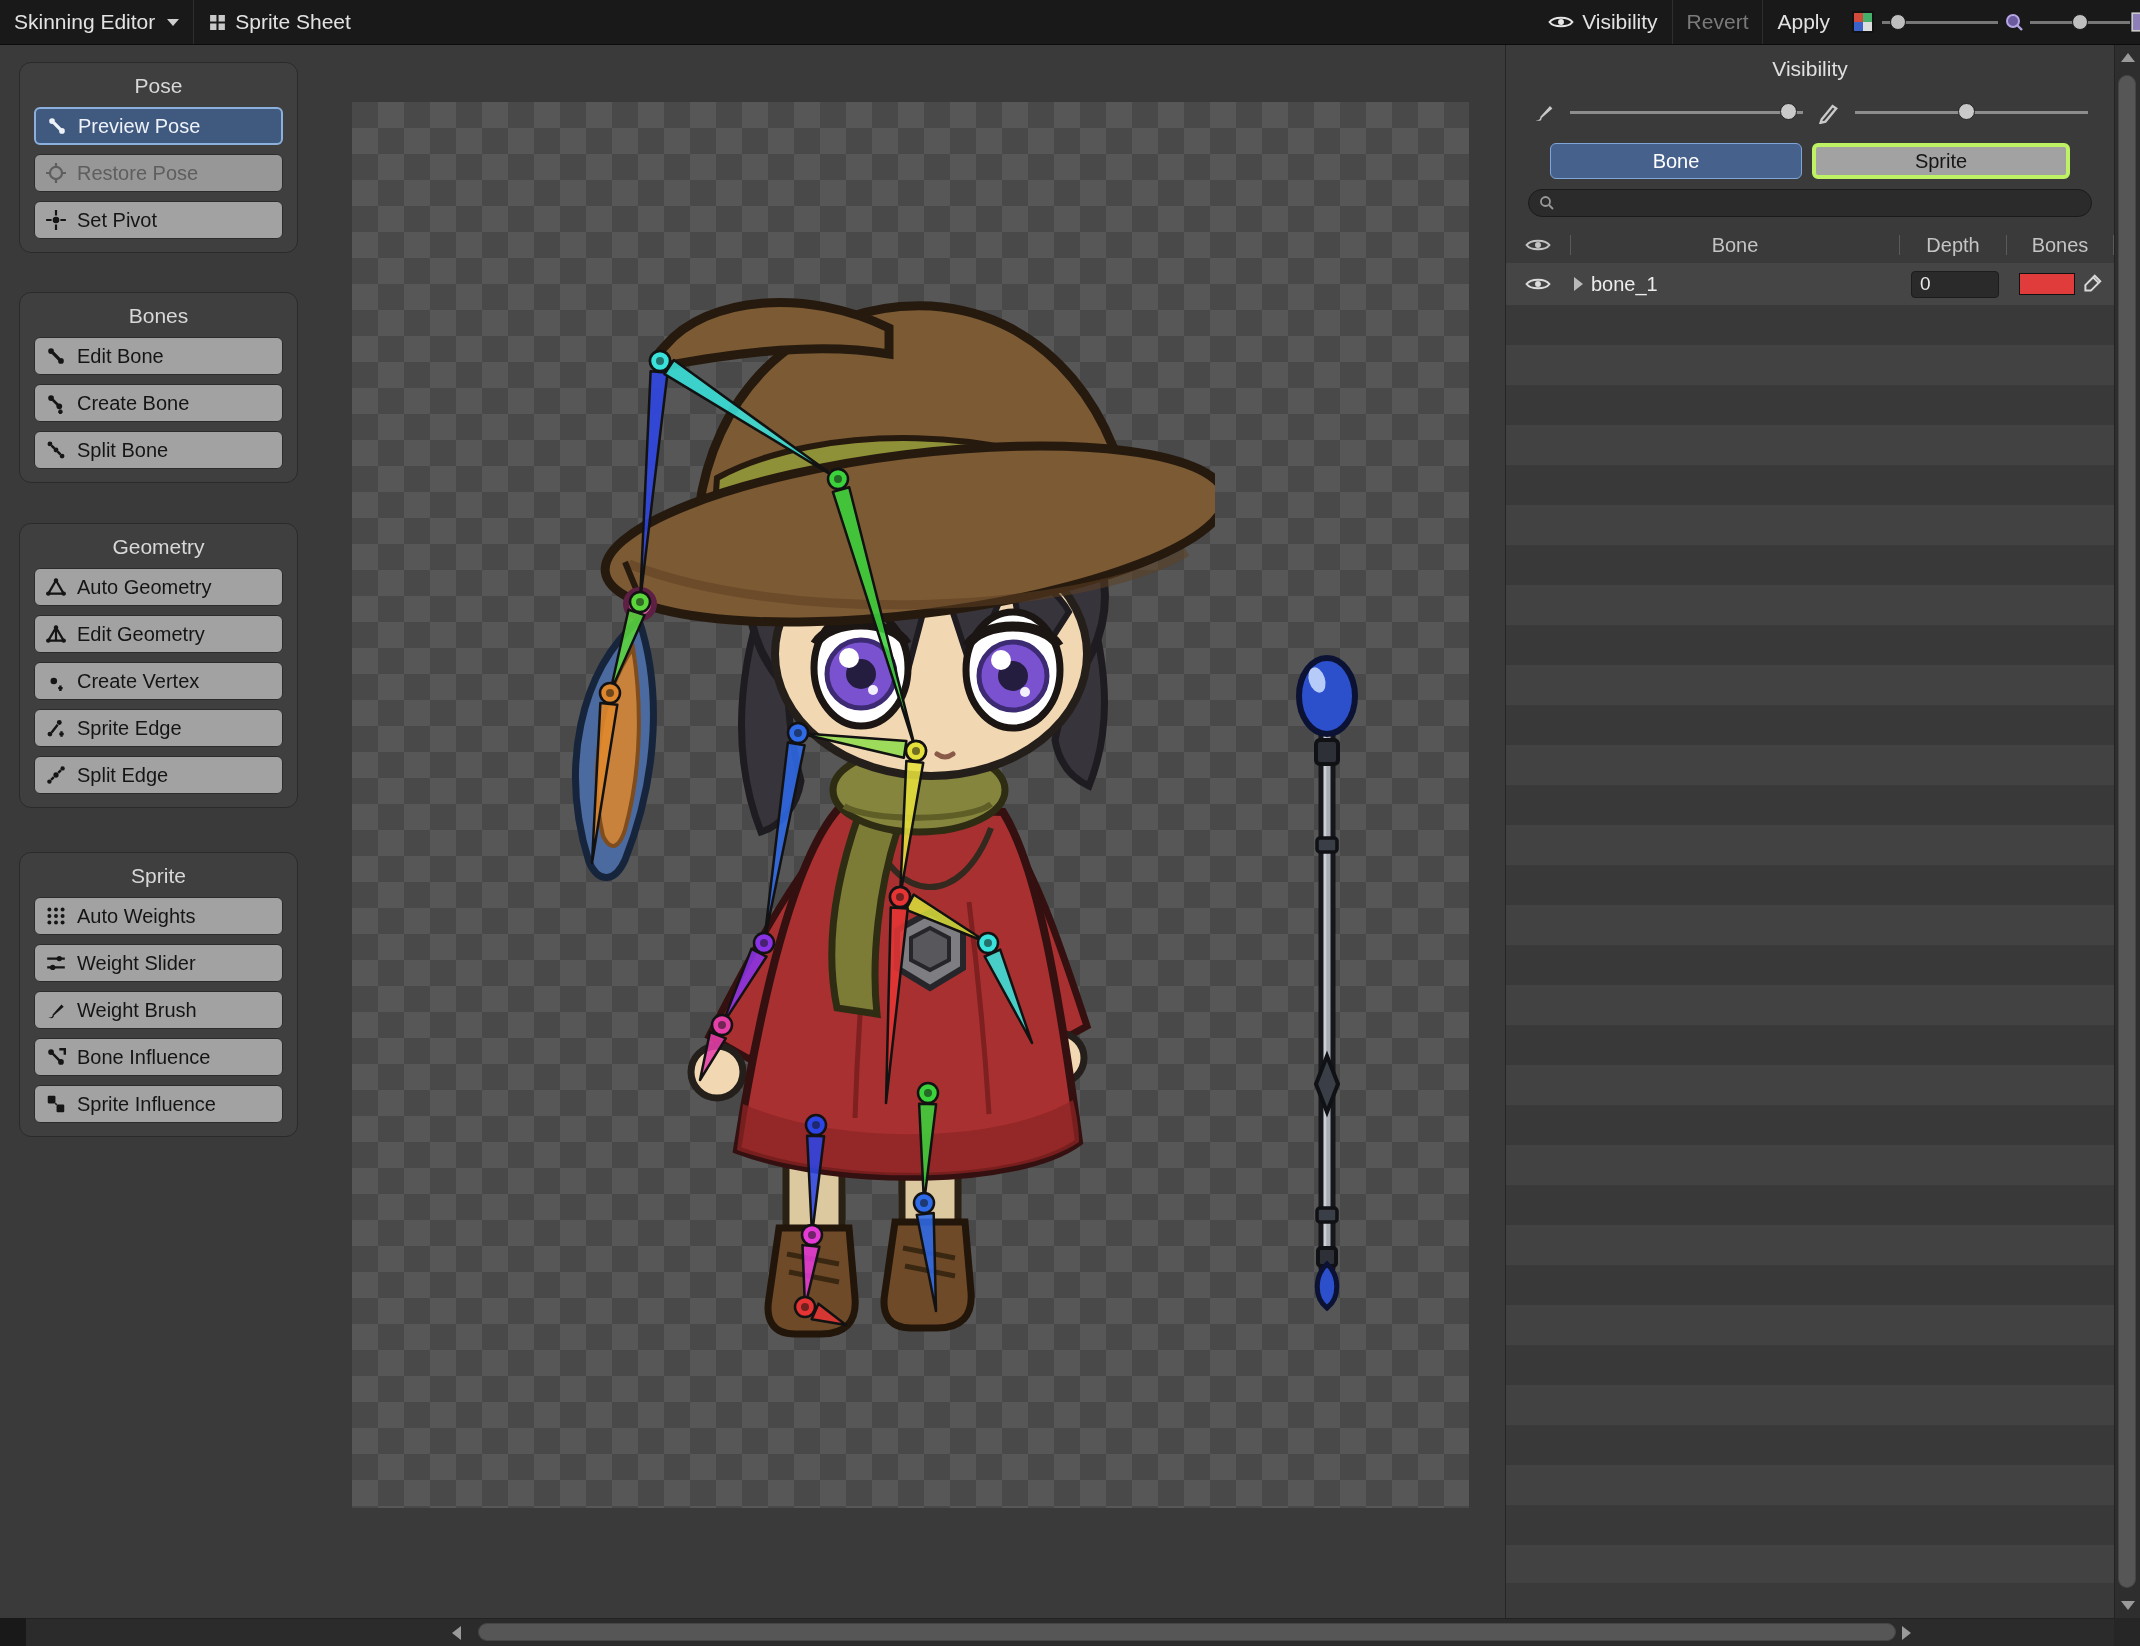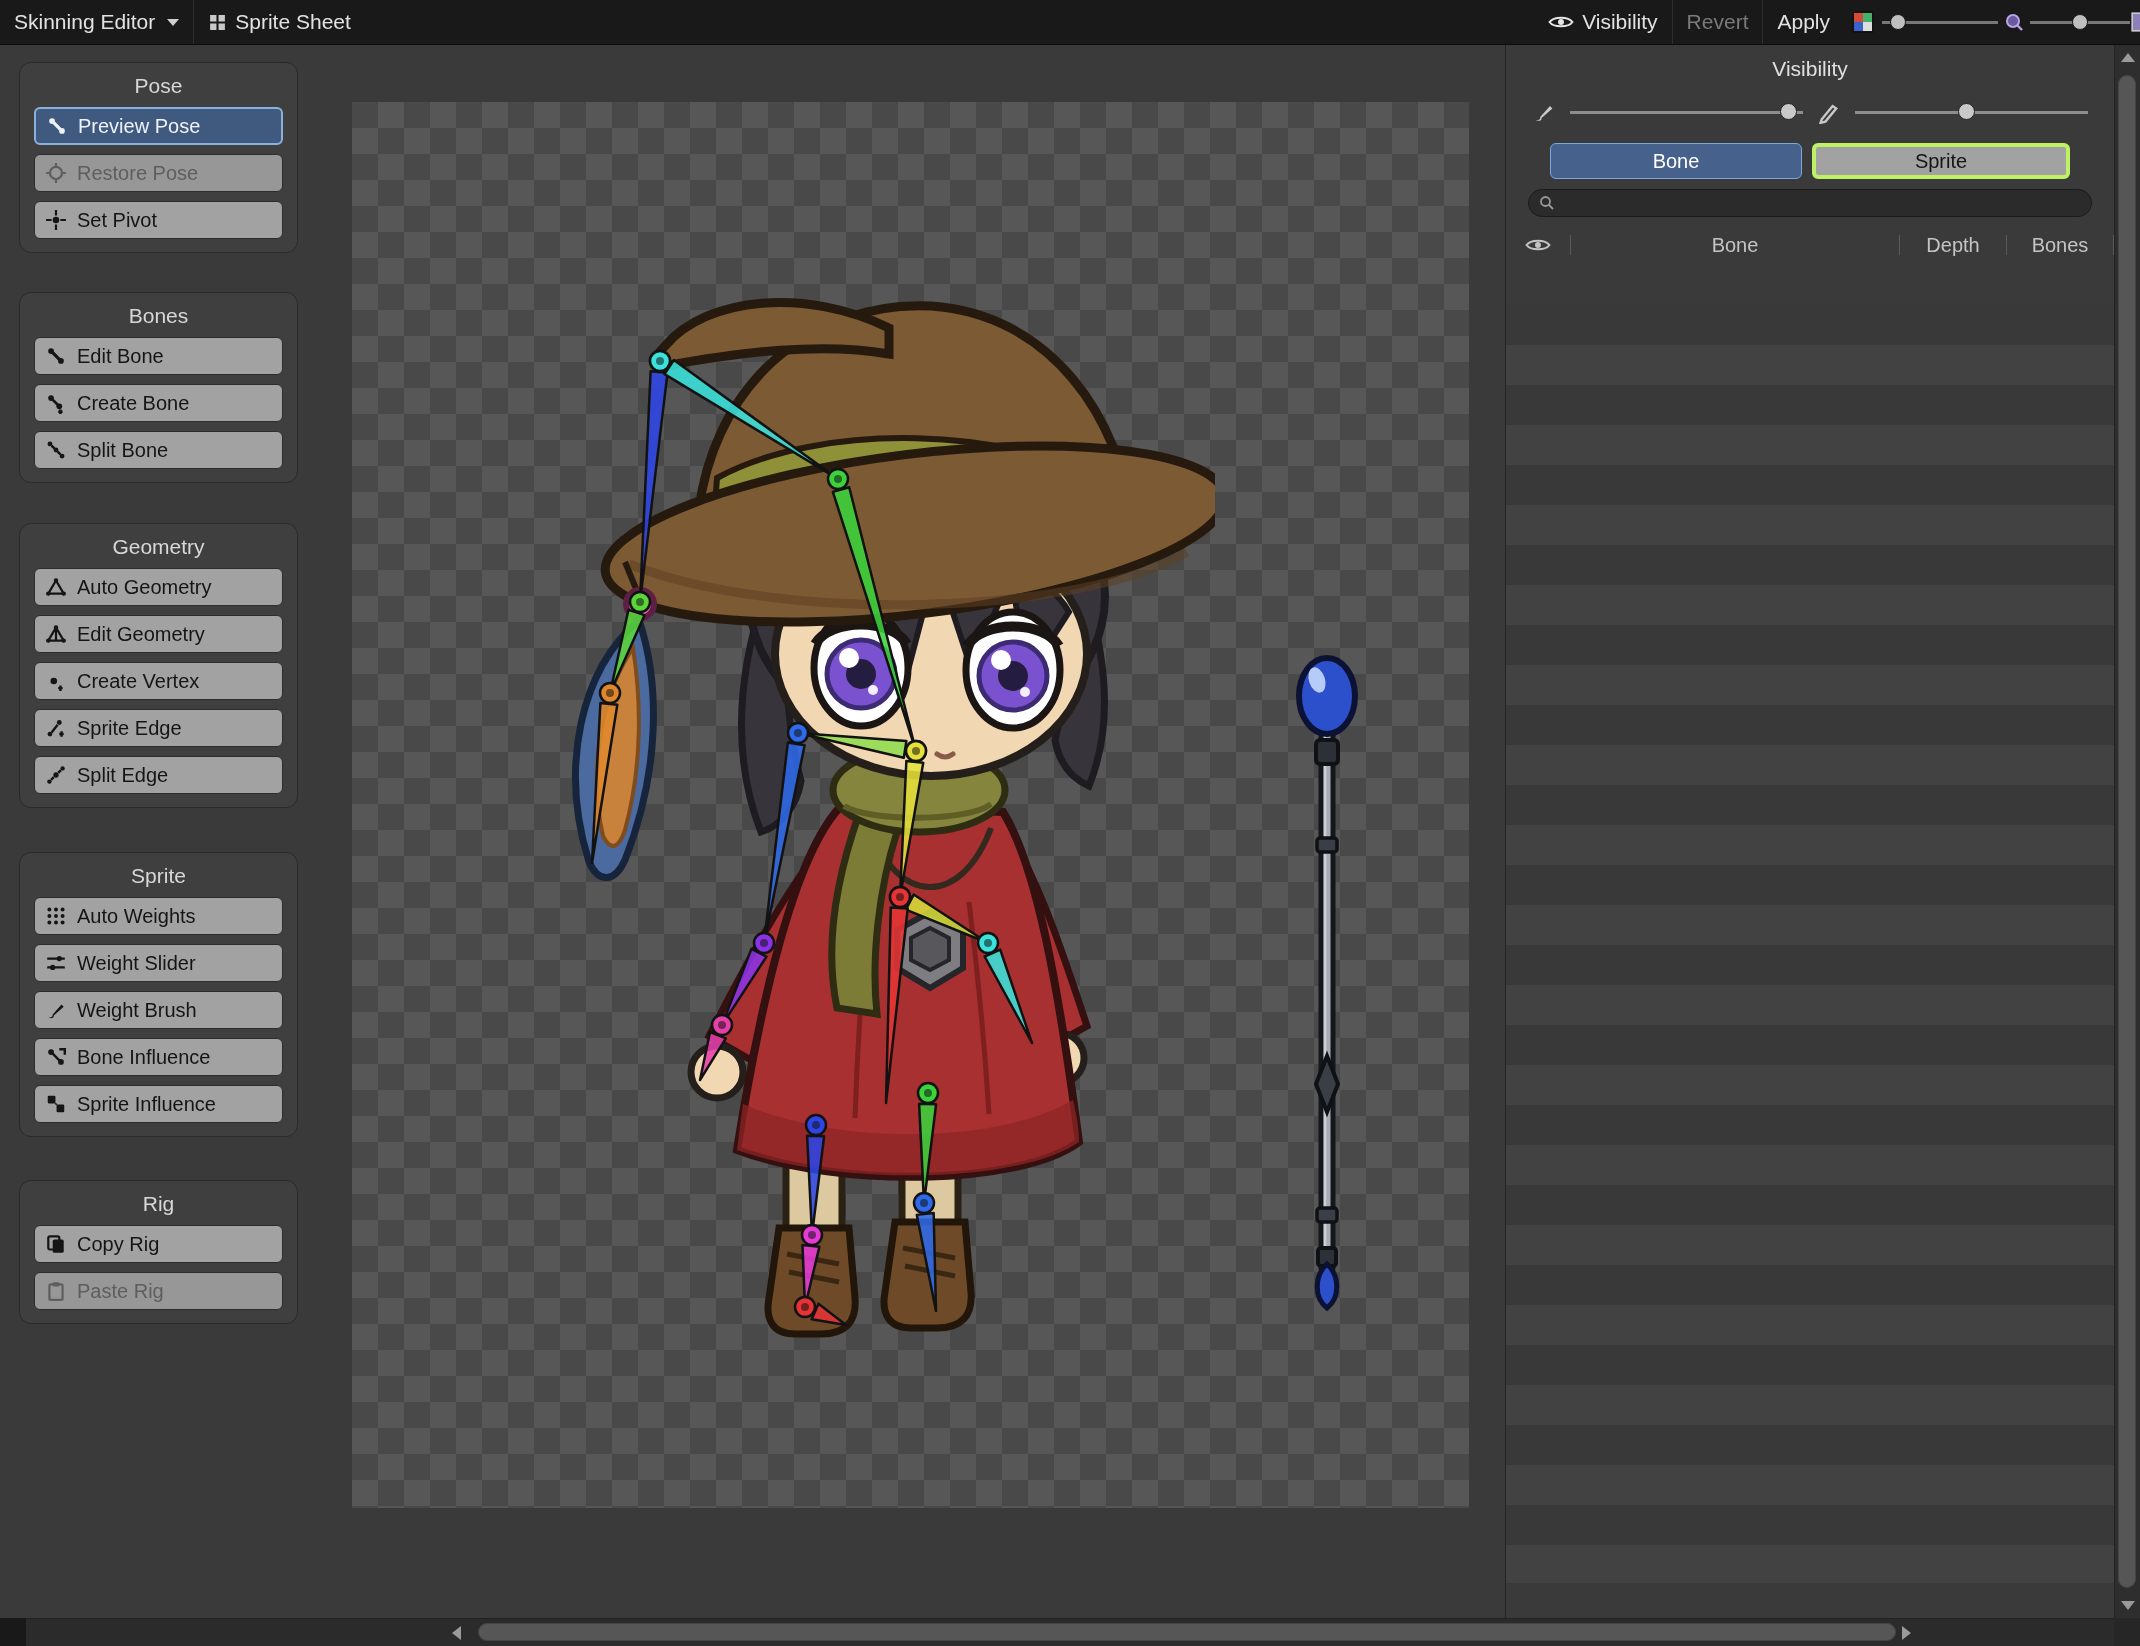--- a/index.html
+++ b/index.html
@@ -473,41 +473,20 @@
             <svg class="ic" viewBox="0 0 20 20">
               <rect x="2.5" y="2.5" width="7" height="7" rx="1"></rect>
               <rect x="10.5" y="10.5" width="7" height="7" rx="1"></rect>
               <path class="ln" d="M9.5 10.5l1-1" stroke-width="2"></path>
             </svg>
           </span>
         <span>Sprite Influence</span>
       </button>
     </div>
 
-    <div class="group" style="top:1135px">
-      <div class="group-title">Rig</div>
-      <button class="tbtn">
-        <span class="bic">
-            <svg class="ic" viewBox="0 0 20 20">
-              <rect x="3" y="3" width="10" height="12" rx="1.5" fill="none" class="ln" stroke-width="2"></rect>
-              <rect x="7" y="6" width="10" height="12" rx="1.5"></rect>
-            </svg>
-          </span>
-        <span>Copy Rig</span>
-      </button>
-      <button class="tbtn disabled">
-        <span class="bic">
-            <svg class="ic" viewBox="0 0 20 20">
-              <rect x="4" y="4" width="12" height="14" rx="1.5" fill="none" class="ln" stroke-width="2"></rect>
-              <rect x="7" y="2" width="6" height="4" rx="1"></rect>
-            </svg>
-          </span>
-        <span>Paste Rig</span>
-      </button>
-    </div>
 
     <div id="vispanel">
       <div class="vp-title">Visibility</div>
 
       <div class="vp-sliders">
         <span style="display:inline-flex">
           <svg width="24" height="24" viewBox="0 0 20 20">
               <path d="M3 17c3 0 4-1 4-3l8-9 2 2-9 8c0 2-1 3-5 2z" fill="#c9c9c9"></path>
             </svg>
         </span>
@@ -554,20 +533,44 @@
         </div>
         <div class="hsep"></div>
         <div class="cell-name center">Bone</div>
         <div class="hsep"></div>
         <div class="cell-depth">Depth</div>
         <div class="hsep"></div>
         <div class="cell-color">Bones</div>
         <div class="hsep"></div>
       </div>
 
+      <div class="vrow vp-bonerow">
+        <div class="cell-eye">
+          <svg width="26" height="16" viewBox="0 0 22 14">
+              <path d="M1 7C4.5 2 17.5 2 21 7 17.5 12 4.5 12 1 7Z" fill="none" stroke="#dcdcdc" stroke-width="1.8"></path>
+              <circle cx="11" cy="7" r="2.6" fill="#dcdcdc"></circle>
+            </svg>
+        </div>
+        <div class="cell-name">
+          <span class="caret-r"></span>
+          <span>bone_1</span>
+        </div>
+        <div class="cell-depth">
+          <input class="depth-input" value="0" style="">
+        </div>
+        <div class="cell-color">
+          <div class="swatch" style="background: rgb(225, 60, 60);"></div>
+          <span style="display:inline-flex">
+            <svg width="22" height="22" viewBox="0 0 20 20">
+                <path d="M12.5 2.5l5 5-8.5 8.5H4v-5z" fill="none" stroke="#d8d8d8" stroke-width="1.8"></path>
+                <path d="M11 4l5 5" stroke="#d8d8d8" stroke-width="1.8"></path>
+              </svg>
+          </span>
+        </div>
+      </div>
 
       <div class="stripes"></div>
     </div>
   </div>
 
   <div id="vscroll">
     <div class="tri-up" style="position:absolute;left:6px;top:8px"></div>
     <div class="thumb"></div>
     <div class="tri-down" style="position:absolute;left:6px;bottom:8px"></div>
   </div>

